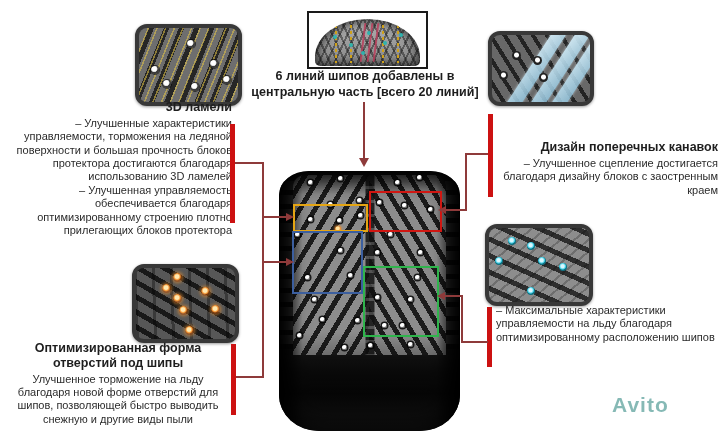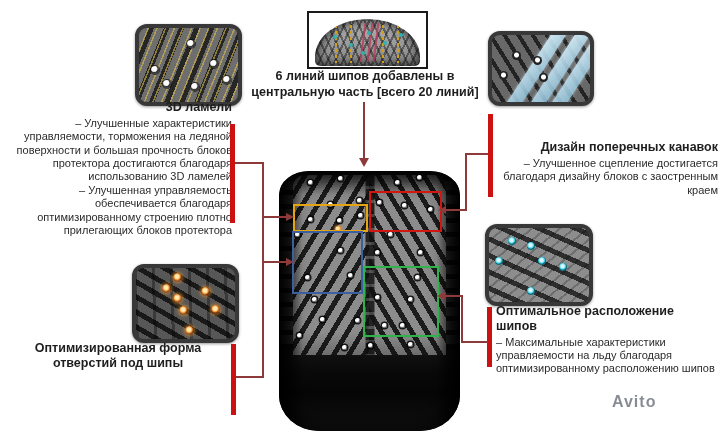--- a/index.html
+++ b/index.html
@@ -126,22 +126,22 @@
      box-shadow:0 0 0 1px rgba(0,0,0,.6);}
   .stud-ice{width:9px;height:9px;
      background:radial-gradient(circle at 50% 45%, #fff 0 2px, #222 3px 4.5px);}
   .dot-cyan{width:8px;height:8px;
      background:radial-gradient(circle at 45% 40%, #d8f7ff 0 1.6px, var(--stud-cyan) 3.1px, #0f6f80 3.8px);}
   .dot-orange{width:9px;height:9px;
      background:radial-gradient(circle at 45% 40%, #ffe9b0 0 1.8px, var(--stud-orange) 3.2px, rgba(200,90,10,.55) 4.2px);
      box-shadow:0 0 3px 1.5px rgba(240,150,50,.5);}
   .dot-teal{width:4px;height:4px;background:var(--stud-teal);}
 
-  .watermark{position:absolute;left:612px;top:393px;font-size:16px;font-weight:bold;
-     color:#0f172a;opacity:.5;letter-spacing:1px;}
+  .watermark{position:absolute;left:612px;top:393px;font-size:21px;font-weight:bold;
+     color:#0f766e;opacity:.5;letter-spacing:1px;}
 </style>
 </head>
 <body>
 
 <div class="canvas">
 
   <div class="inset" id="inset-3d">
     <div class="fill fill-3d"></div>
   <span class="dot stud-w" style="left: 48px; top: 12px;"></span>
       <span class="dot stud-w" style="left: 71px; top: 32px;"></span>
@@ -268,34 +268,34 @@
   <div class="inset" id="inset-cyan">
     <div class="fill fill-cyan"></div>
   <span class="dot dot-cyan" style="left: 19px; top: 9px;"></span>
       <span class="dot dot-cyan" style="left: 38px; top: 14px;"></span>
       <span class="dot dot-cyan" style="left: 6px; top: 29px;"></span>
       <span class="dot dot-cyan" style="left: 49px; top: 29px;"></span>
       <span class="dot dot-cyan" style="left: 38px; top: 59px;"></span>
       <span class="dot dot-cyan" style="left: 70px; top: 35px;"></span>
     </div>
   <div class="tblock" id="block-stud-layout">
-    <div class="btitle">Оптимальное расположение шипов</div>
     <div class="btext">– Максимальные характеристики управляемости на льду благодаря оптимизированному расположению шипов</div>
   </div>
   <div class="bar" id="bar-stud-layout"></div>
 
   <div class="inset" id="inset-orange">
     <div class="fill fill-orange"></div>
   <span class="dot dot-orange" style="left: 37px; top: 5px;"></span>
       <span class="dot dot-orange" style="left: 26px; top: 16px;"></span>
       <span class="dot dot-orange" style="left: 65px; top: 19px;"></span>
       <span class="dot dot-orange" style="left: 37px; top: 26px;"></span>
       <span class="dot dot-orange" style="left: 43px; top: 38px;"></span>
       <span class="dot dot-orange" style="left: 75px; top: 37px;"></span>
       <span class="dot dot-orange" style="left: 49px; top: 58px;"></span>
     </div>
   <div class="tblock" id="block-stud-holes">
     <div class="btitle">Оптимизированная форма отверстий под шипы</div>
+    <div class="btext">Улучшенное торможение на льду благодаря новой форме отверстий для шипов, позволяющей быстро выводить снежную и другие виды пыли</div>
   </div>
   <div class="bar" id="bar-stud-holes"></div>
 
   <div class="watermark">Avito</div>
 </div>
 
 </body></html>

